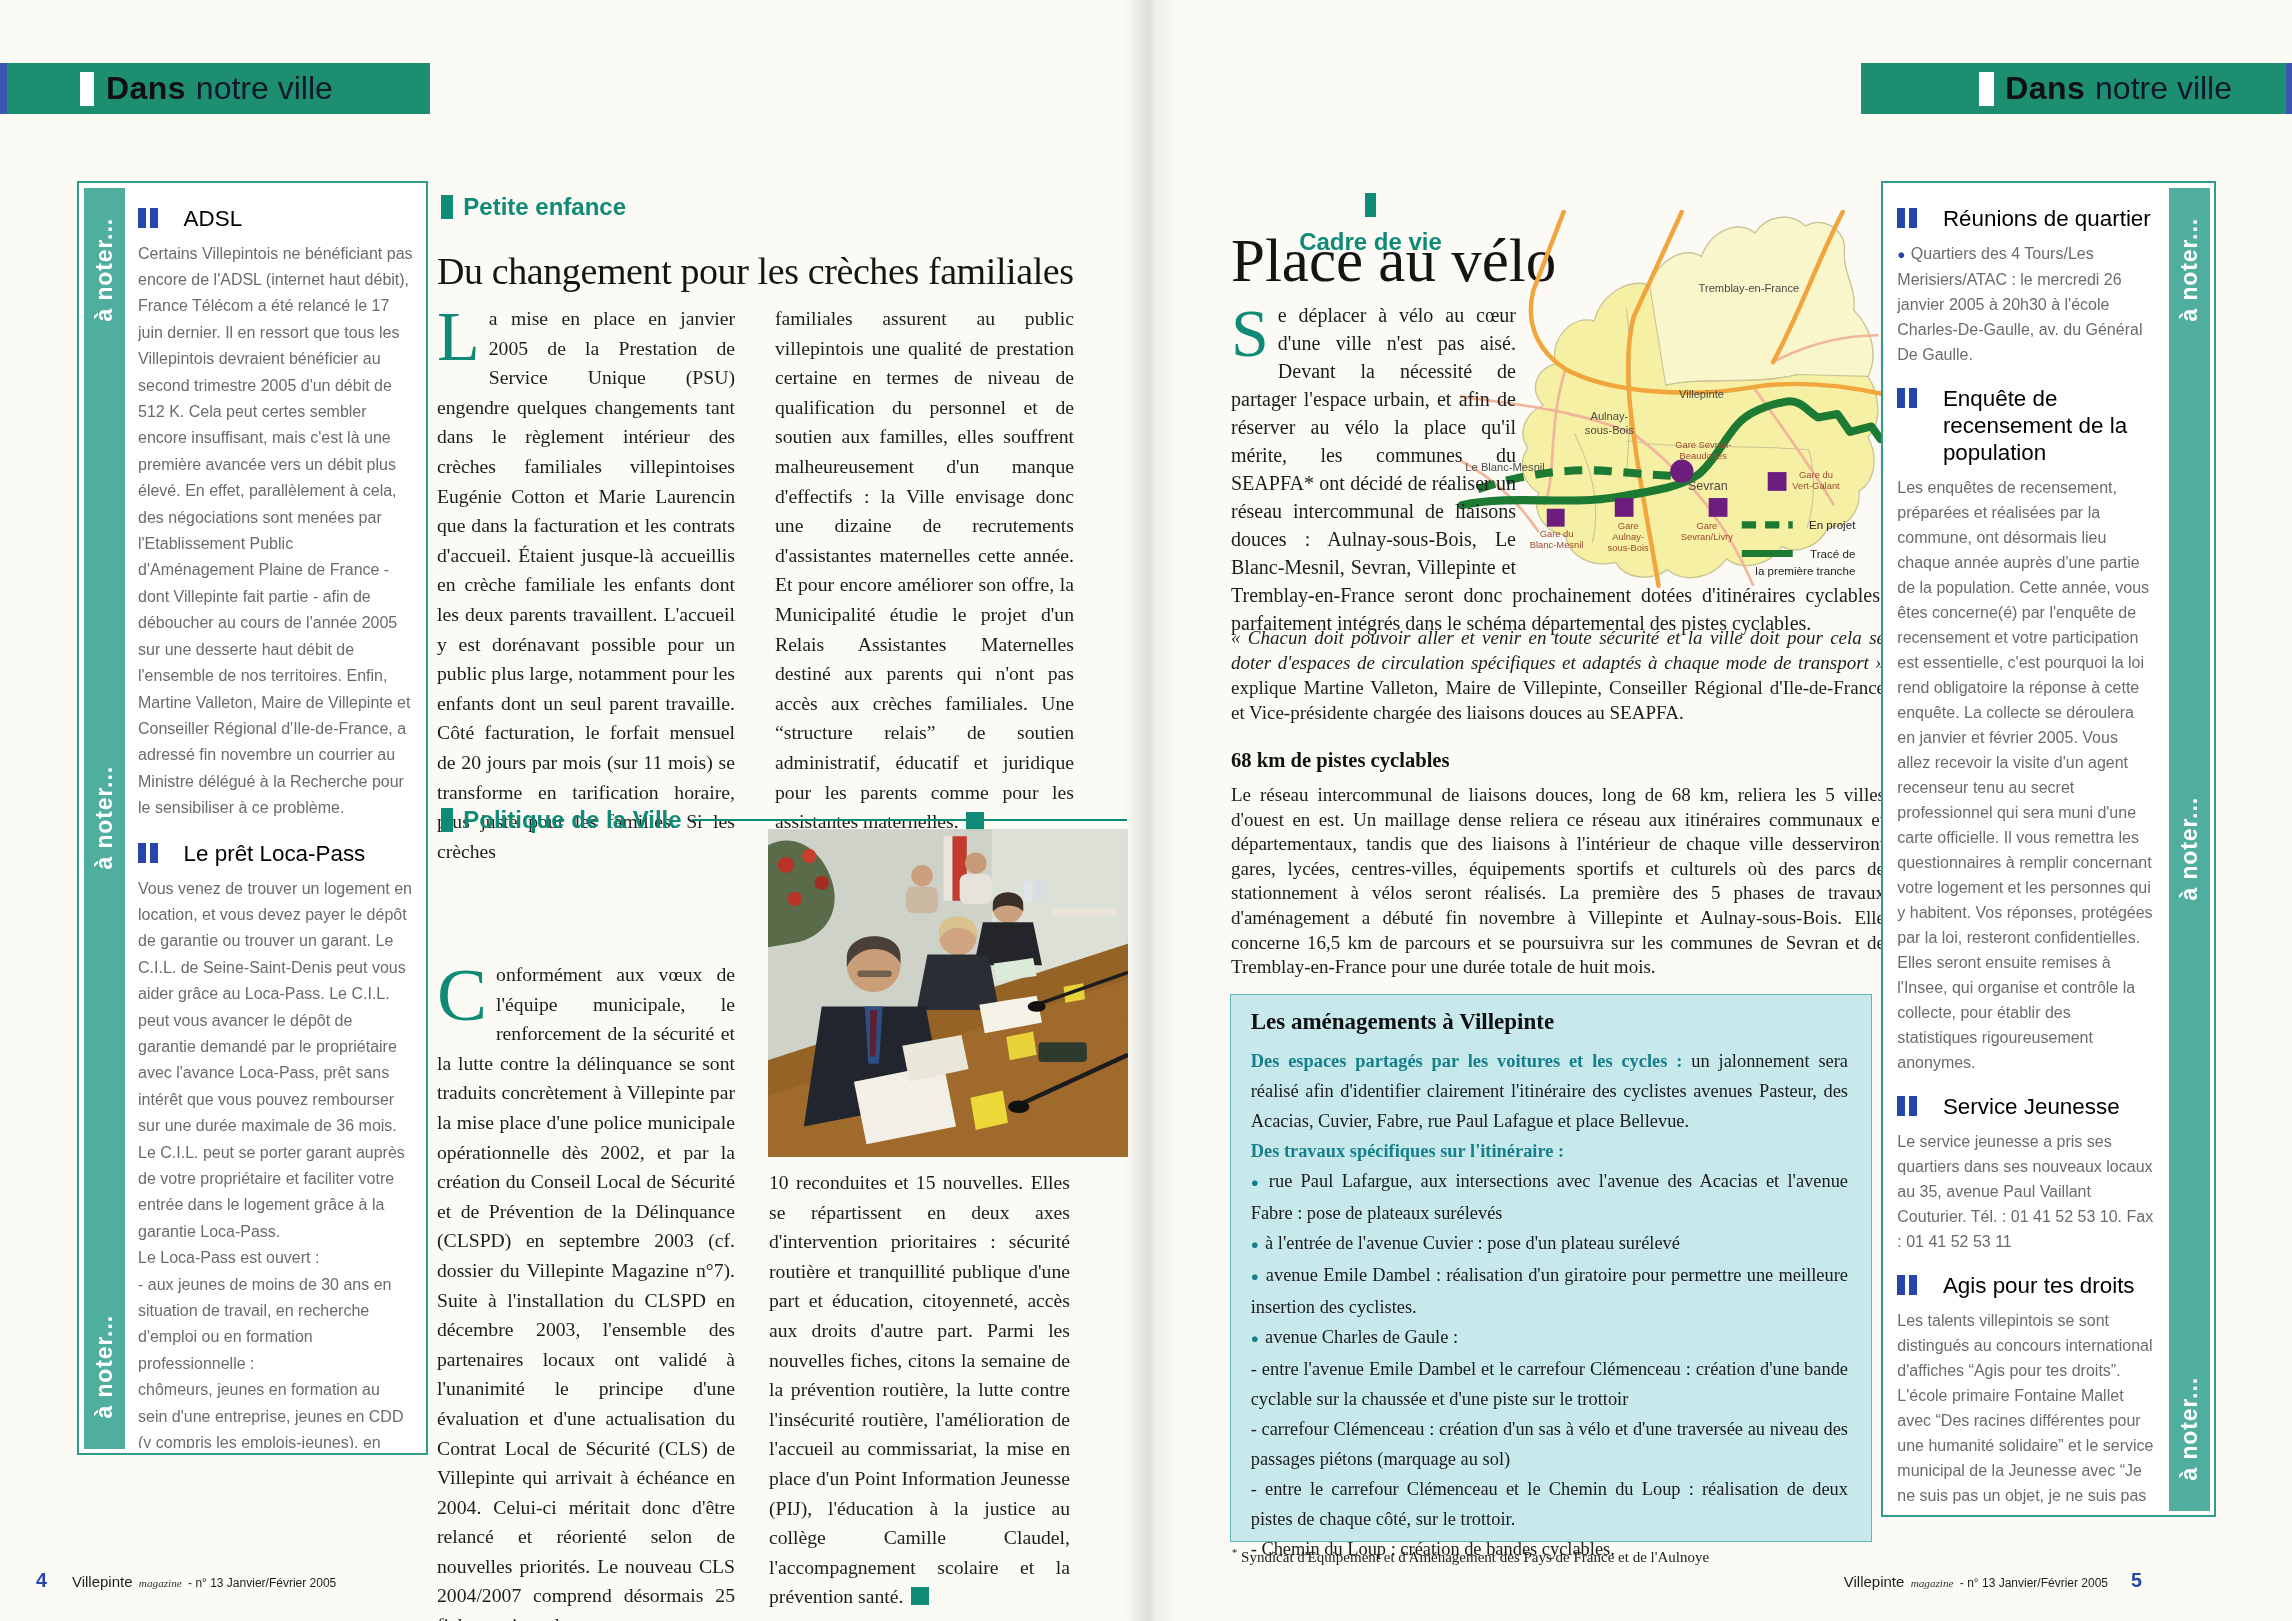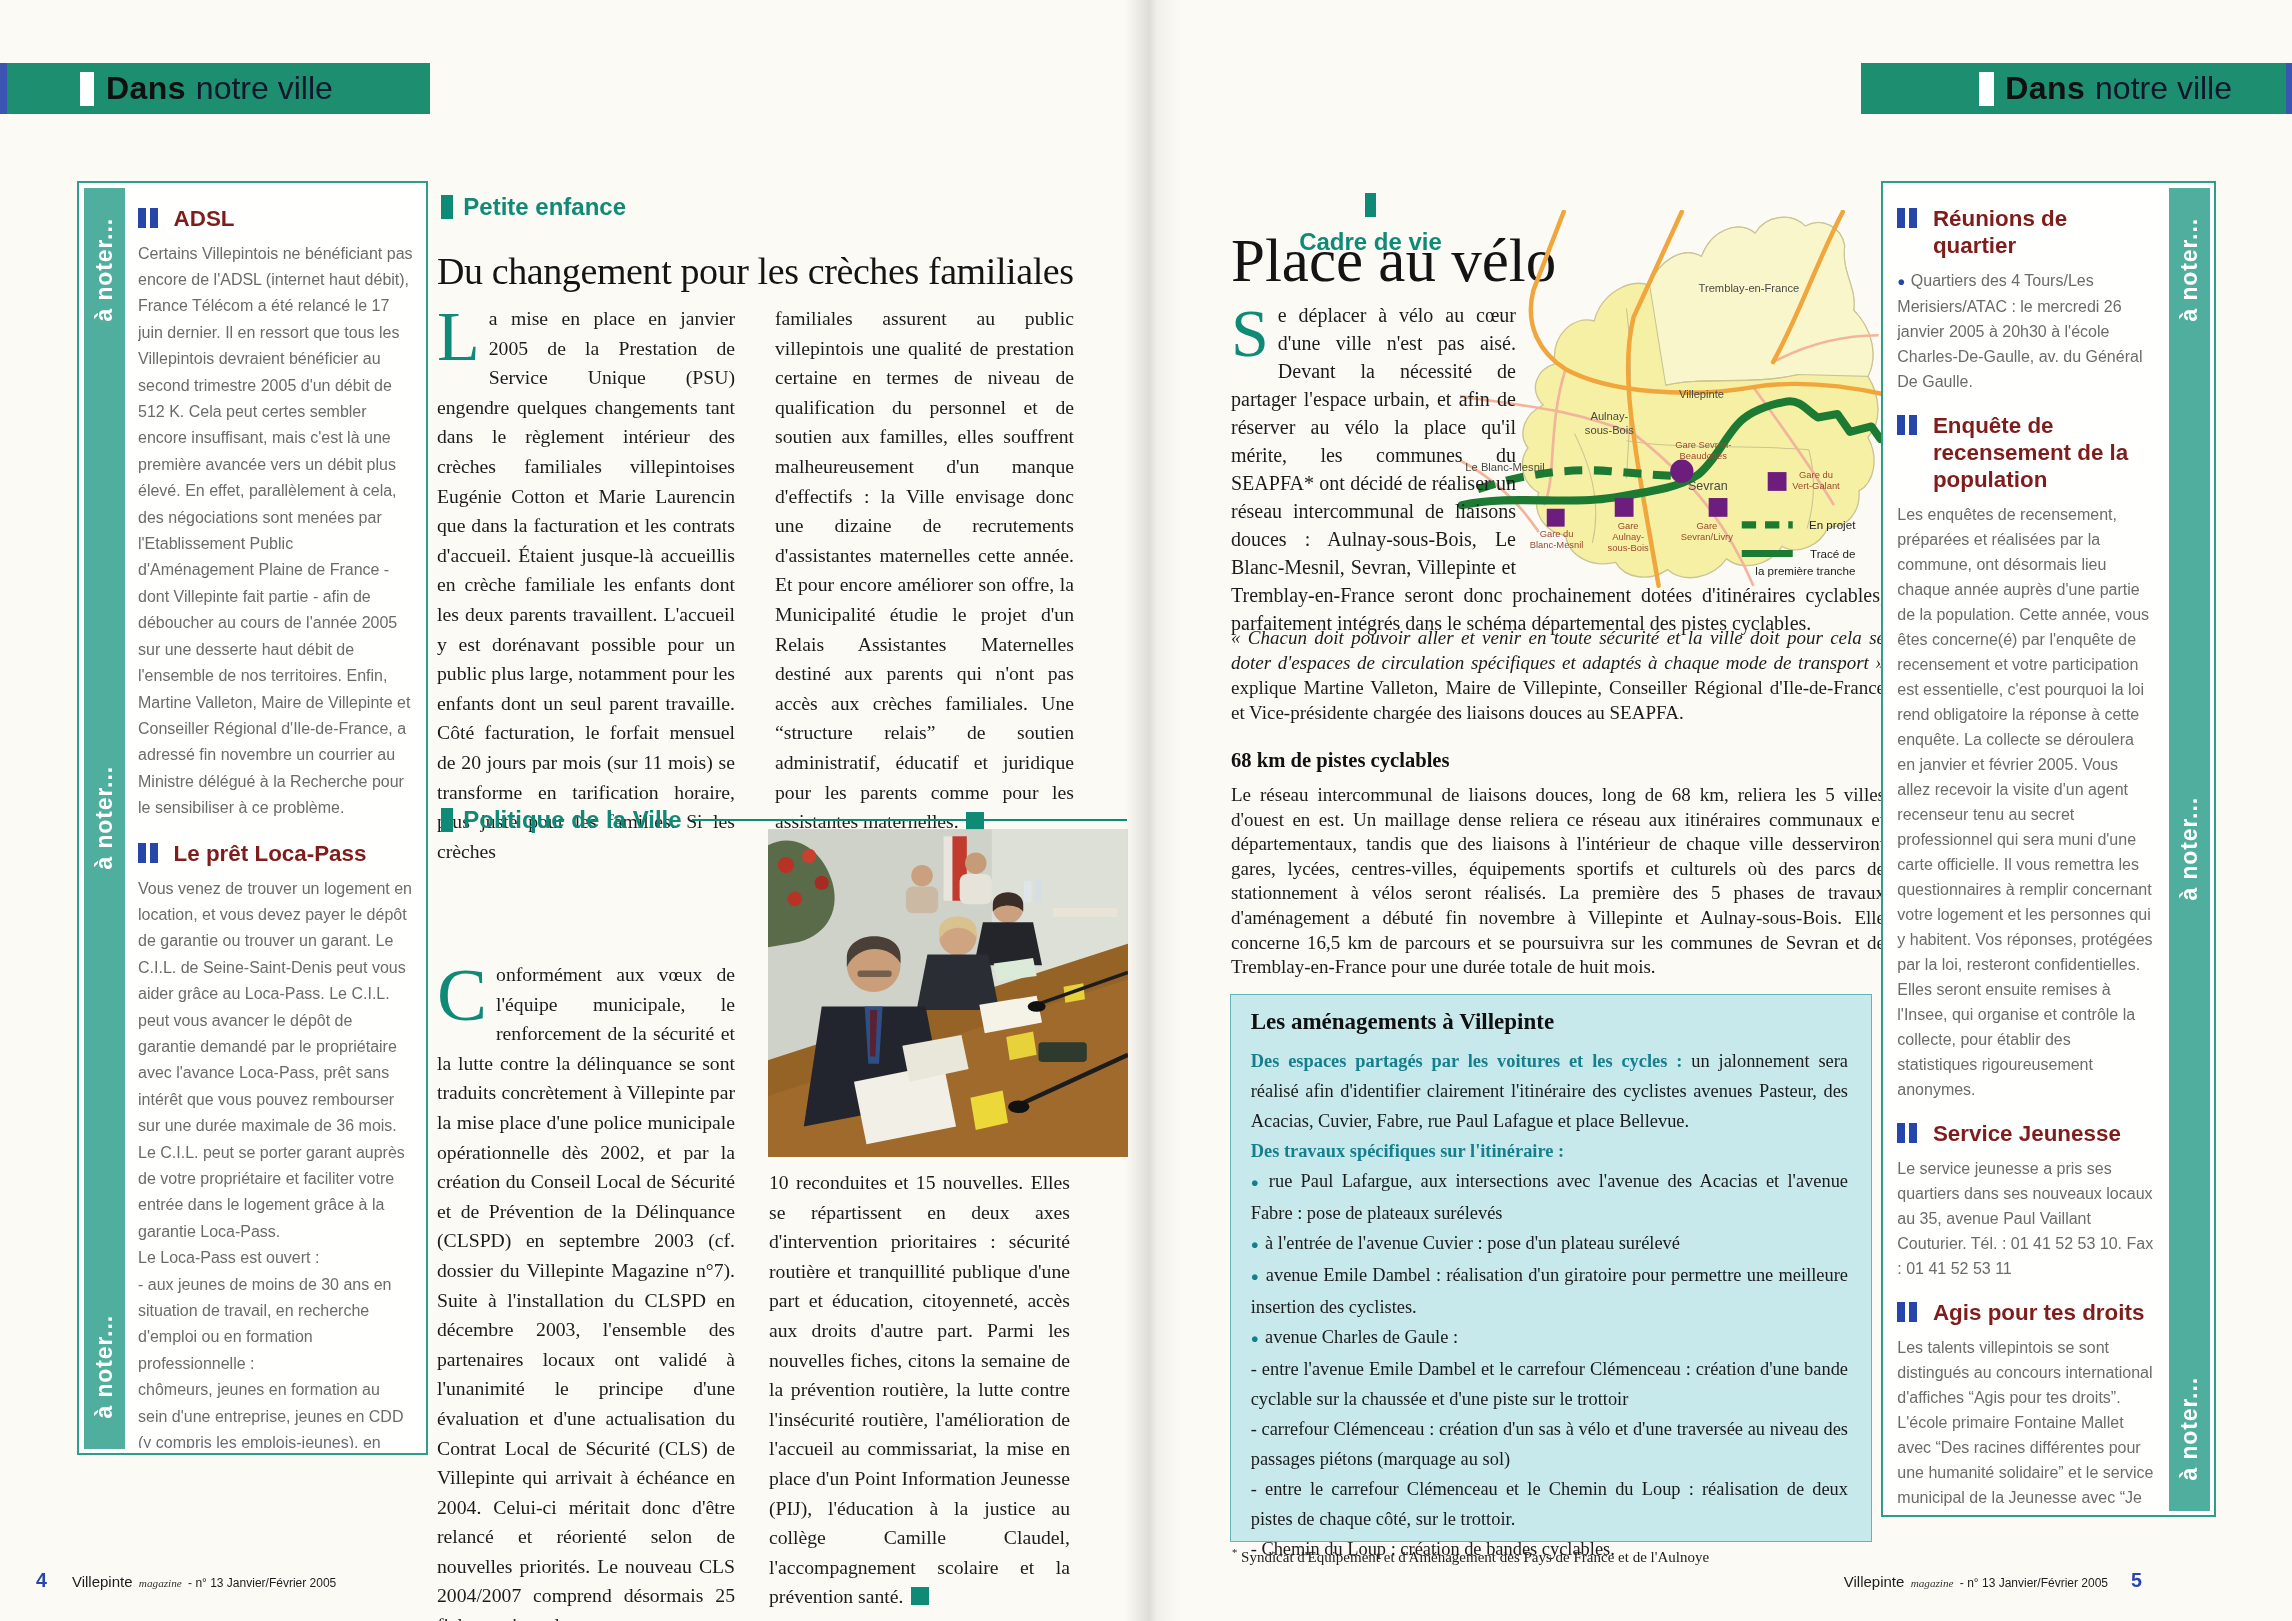--- a/index.html
+++ b/index.html
@@ -23,21 +23,21 @@
   #note-box-right{left:1881px;top:181px;width:335px;height:1336px;}
   .note-strip{position:absolute;top:4.5px;bottom:4.5px;width:41px;background:#4fae9d;
               display:flex;flex-direction:column;justify-content:space-between;align-items:center;
               padding:30px 0;box-sizing:border-box;}
   #note-box-left .note-strip{left:4.5px;}
   #note-box-right .note-strip{right:4.5px;}
   .note-word{writing-mode:vertical-rl;transform:rotate(180deg);color:#fff;font-size:23px;font-weight:bold;letter-spacing:0.9px;}
   .sidebar-content{position:absolute;top:3.6px;bottom:5.4px;overflow:hidden;}
   #note-box-left .sidebar-content{left:59px;right:12.5px;}
   #note-box-right .sidebar-content{left:14.3px;right:59px;}
-  .side-h{display:flex;align-items:flex-start;gap:16px;color:#7f1d1d;font-size:22.4px;font-weight:bold;
+  .side-h{display:flex;align-items:flex-start;gap:26px;color:#000000;font-size:22.4px;font-weight:normal;
           line-height:27px;margin:18px 0 9px 0;}
   .side-h .dbar{display:inline-flex;gap:3.6px;margin-top:3.6px;flex:0 0 auto;}
   .side-h .dbar i{display:block;width:8px;height:19.7px;background:#2646aa;}
   .side-p{color:#6b6b6b;font-size:16px;line-height:26.4px;white-space:pre-line;margin:0 0 5.4px 0;}
   #note-box-right .side-p{line-height:25px;}
   .side-li{color:#6b6b6b;font-size:16px;line-height:25px;margin:0 0 1.8px 0;}
   .side-dot{color:#2646aa;font-size:13.4px;margin-right:5.4px;}
 
   
   .sec-h{position:absolute;display:flex;align-items:center;gap:10.7px;color:#0f8a76;font-size:24px;font-weight:bold;}

